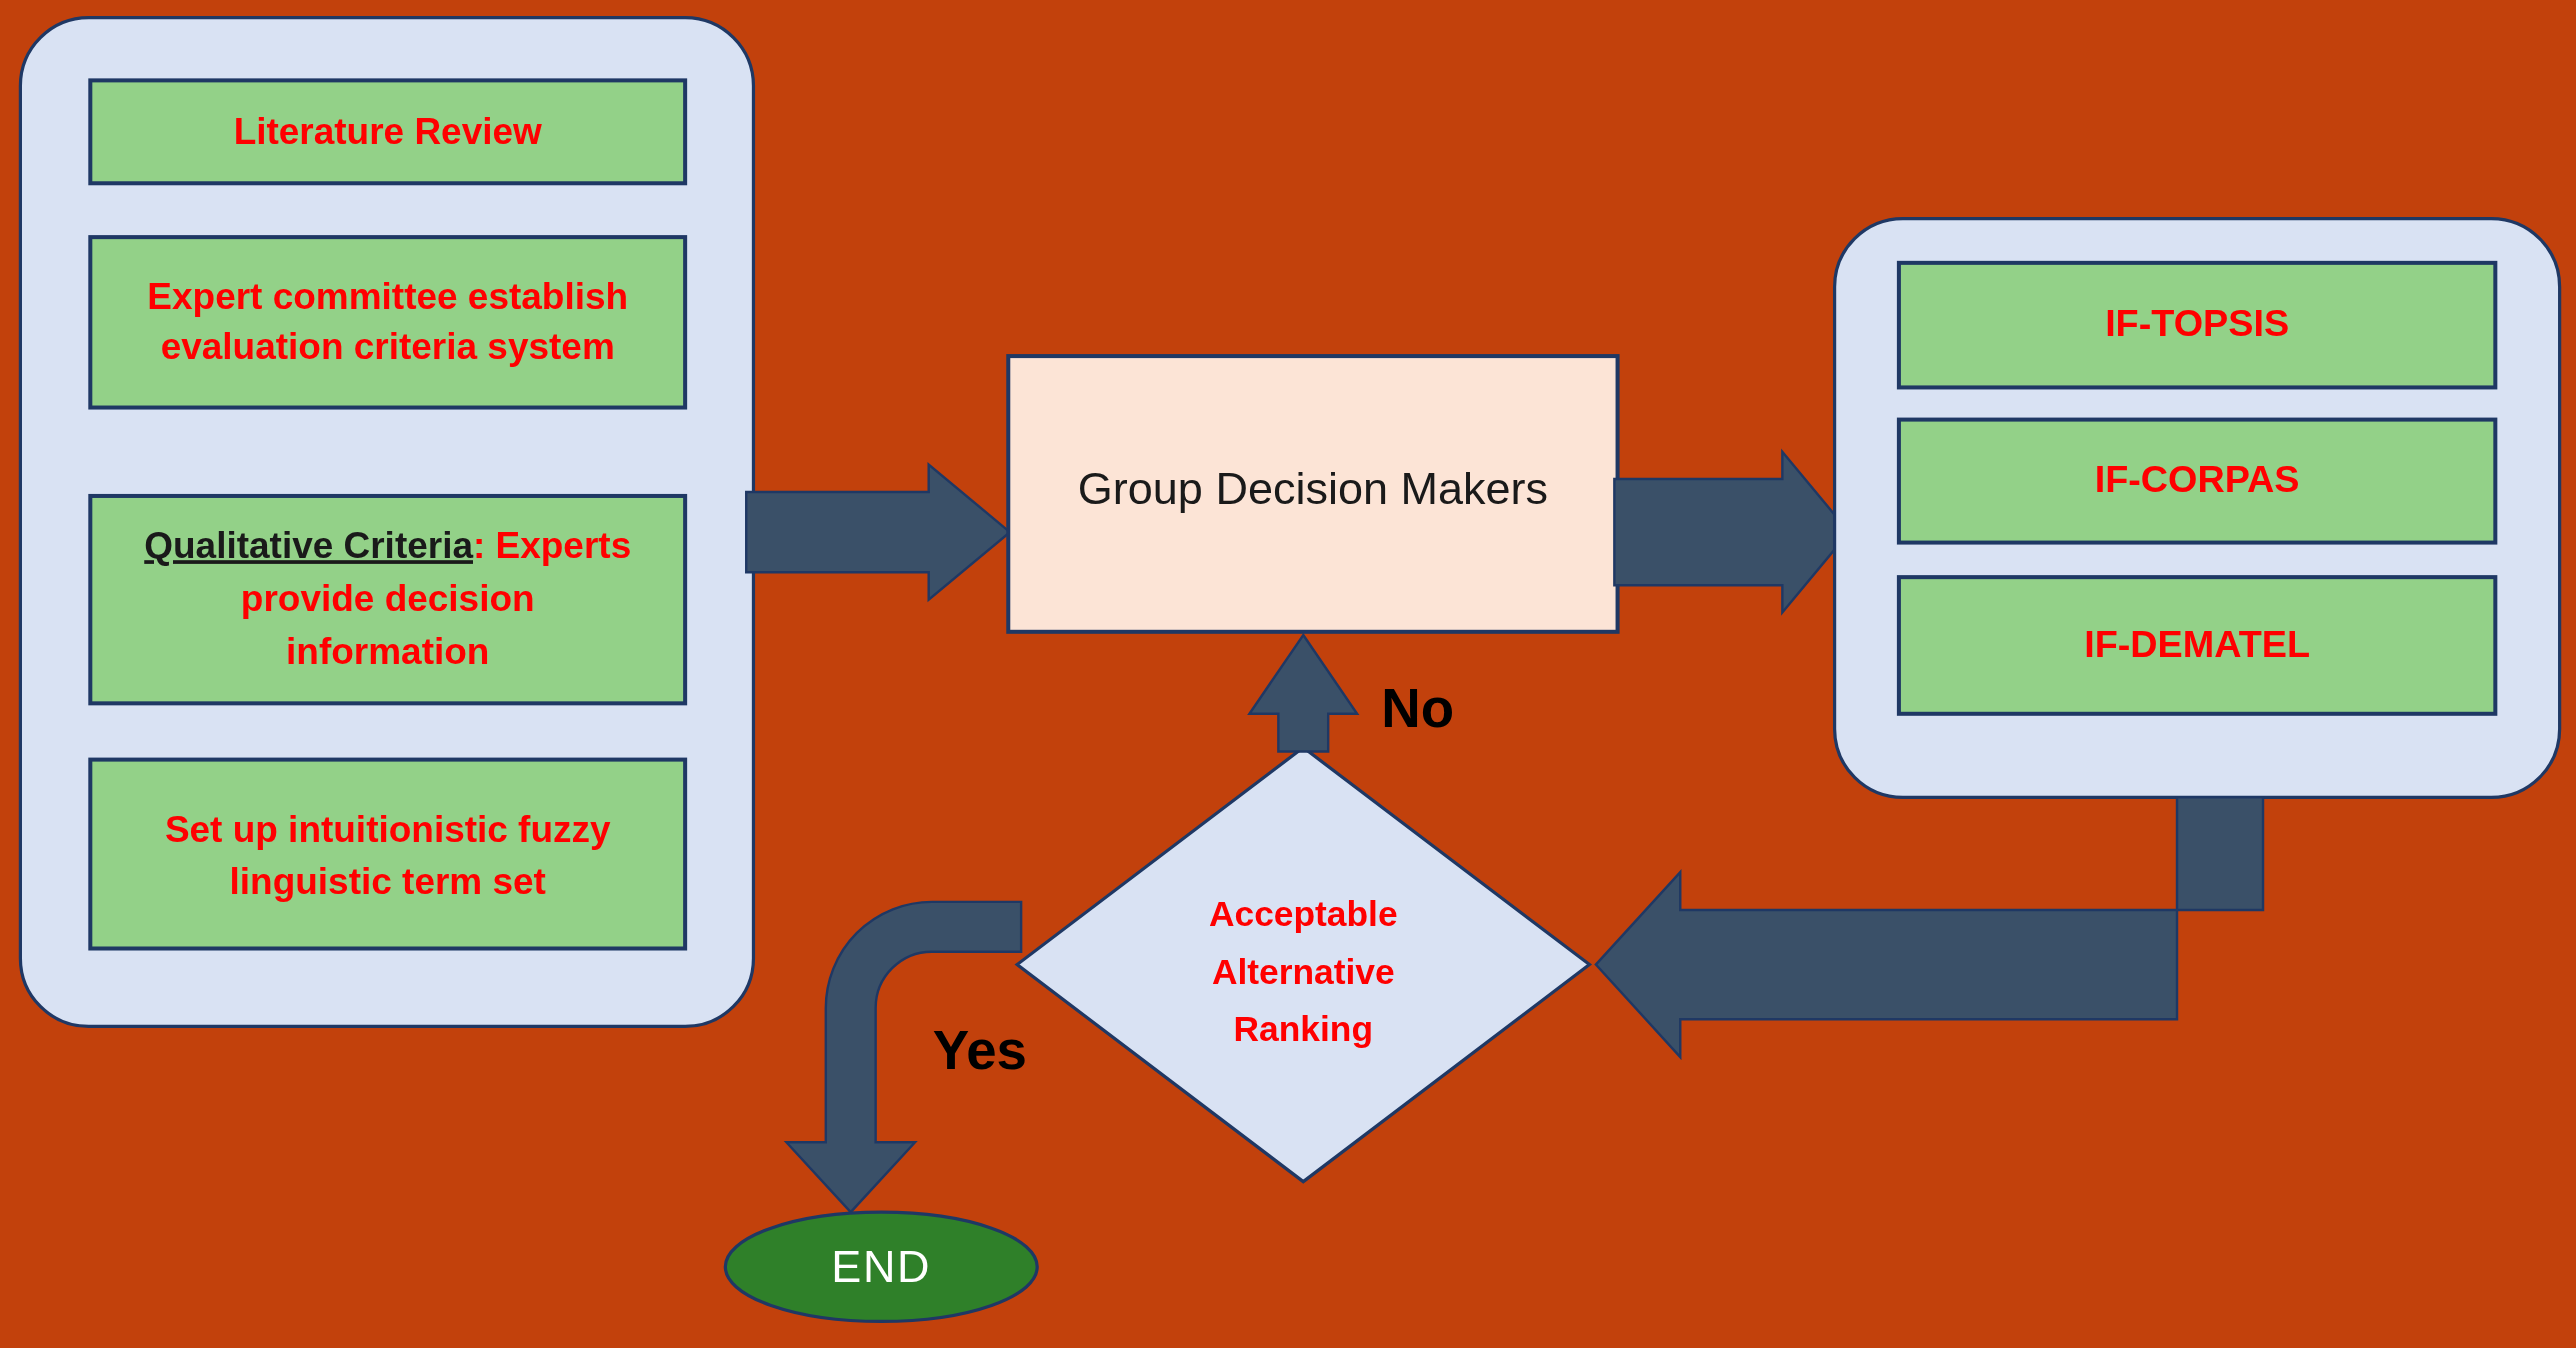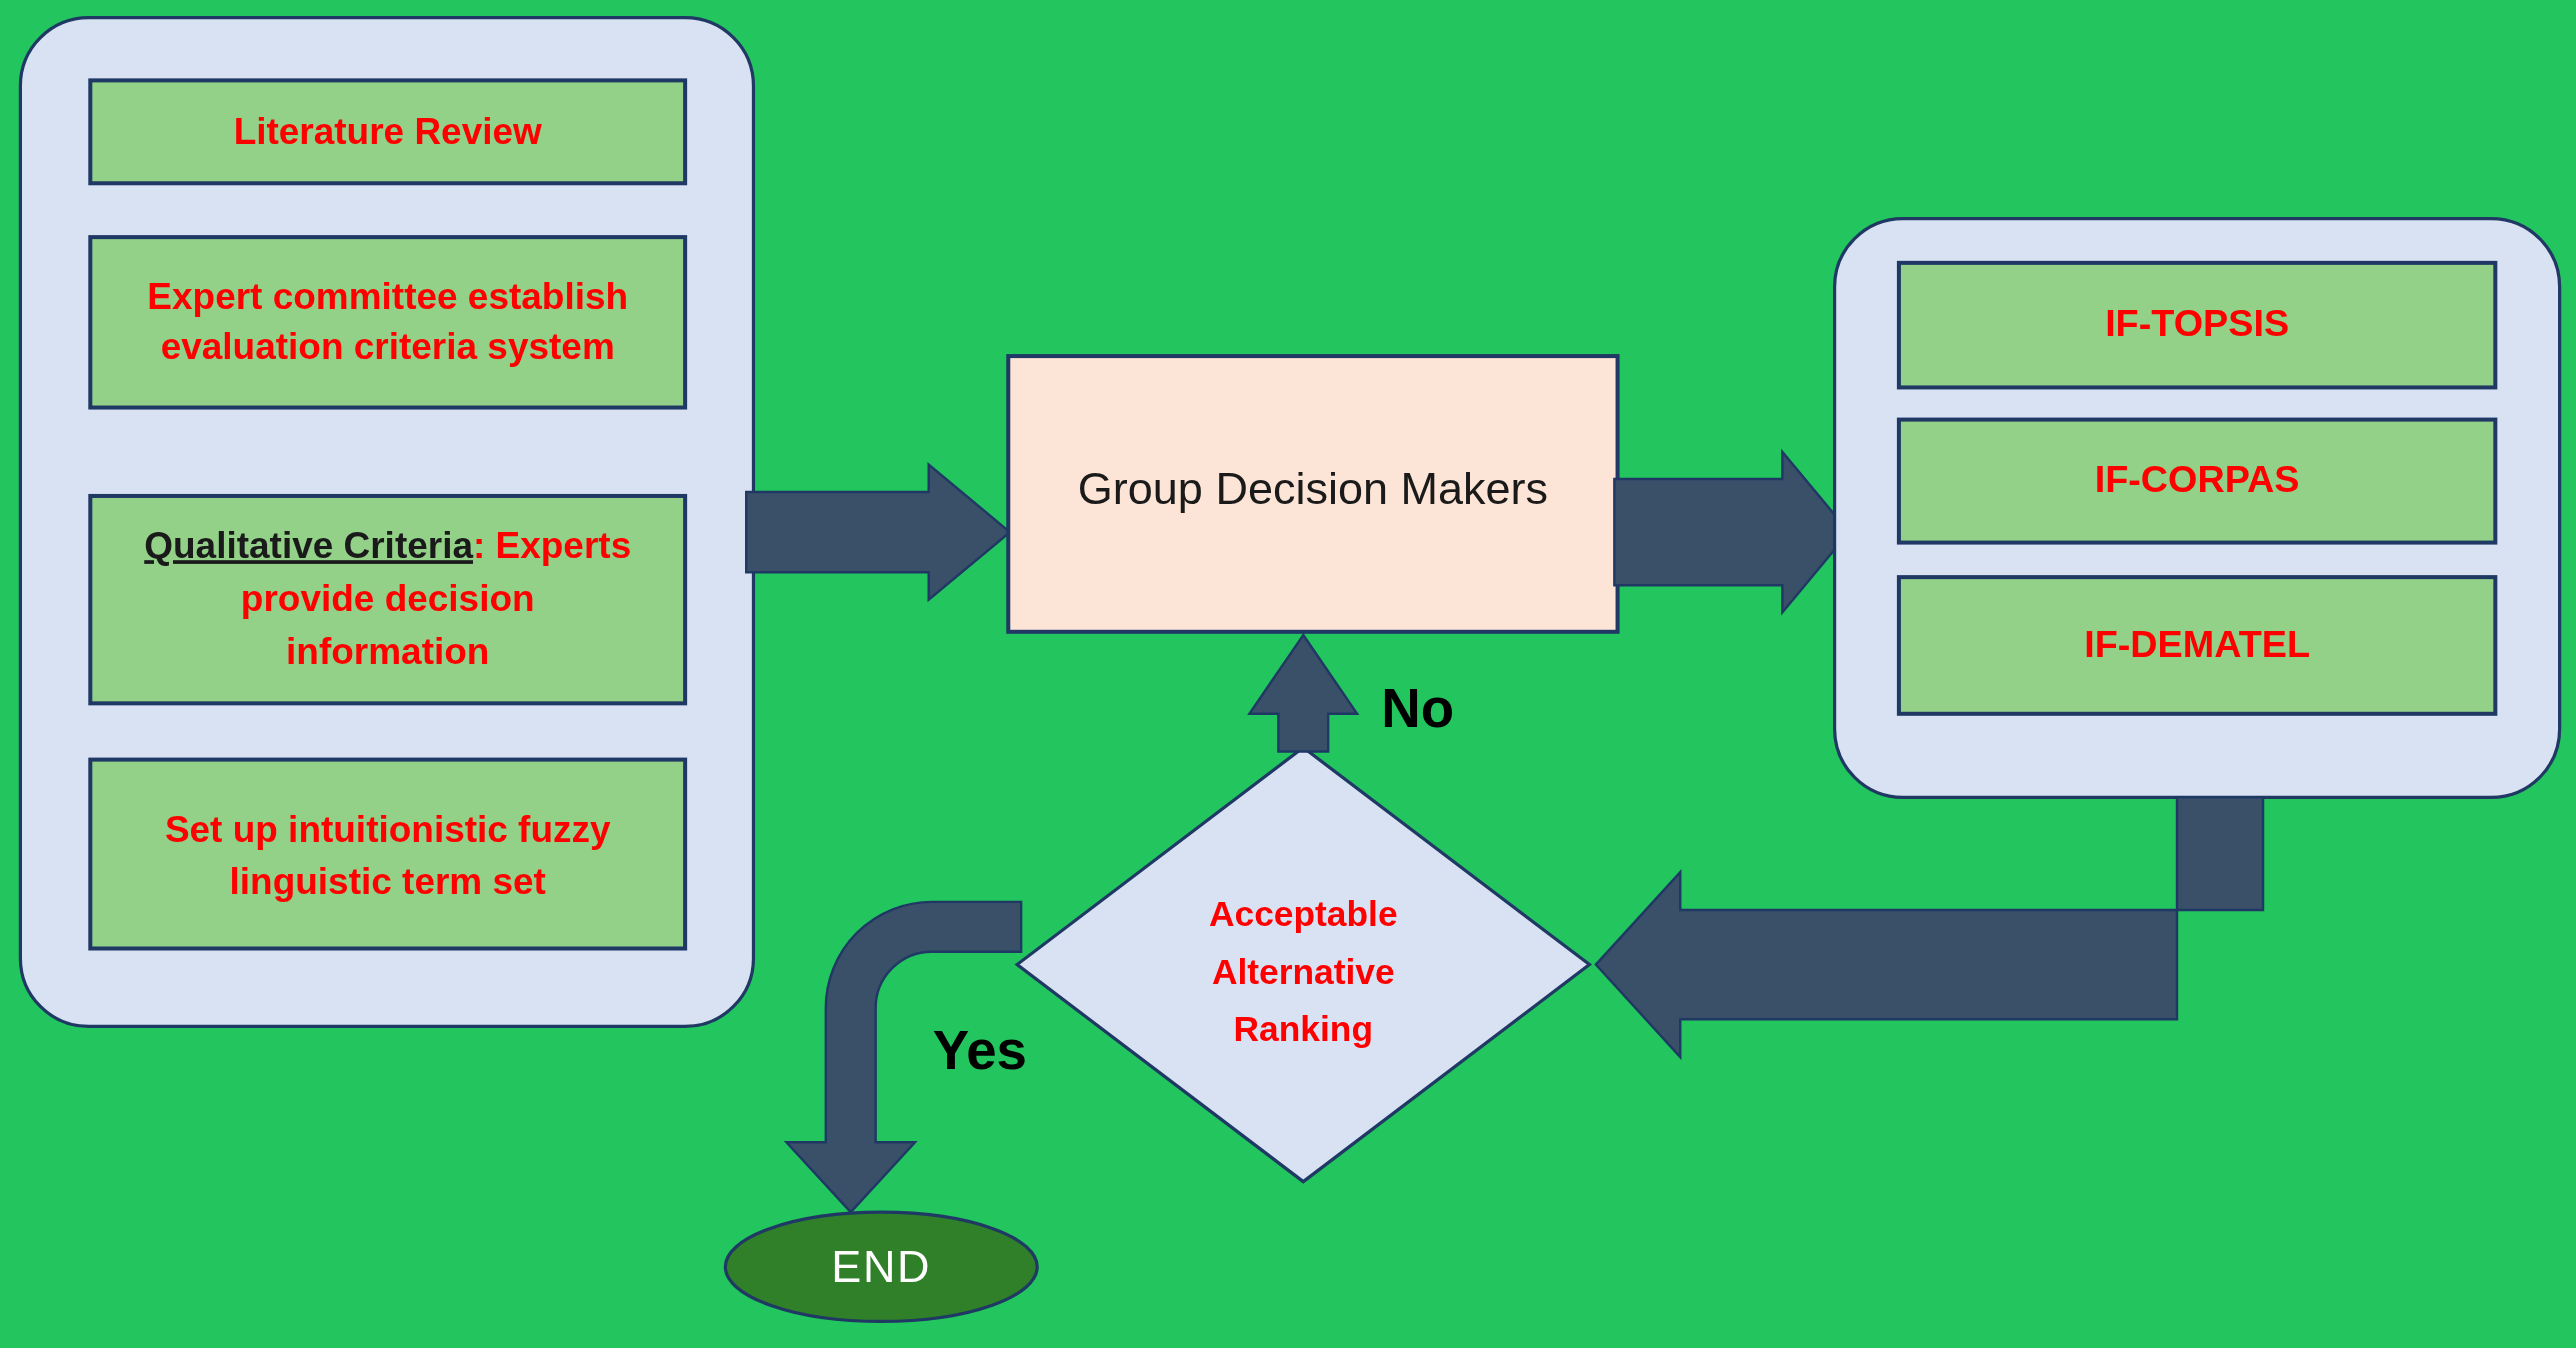--- a/index.html
+++ b/index.html
@@ -7,21 +7,21 @@
     padding: 0;
     background: #ffffff;
   }
   body {
     font-family: "Liberation Sans", sans-serif;
   }
   #canvas {
     position: relative;
     width: 2576px;
     height: 1348px;
-    background: #22c55e;
+    background: #c2410c;
     overflow: hidden;
   }
   #flow-svg {
     position: absolute;
     top: 0;
     left: 0;
     width: 2576px;
     height: 1348px;
   }
   .panel-shape {

